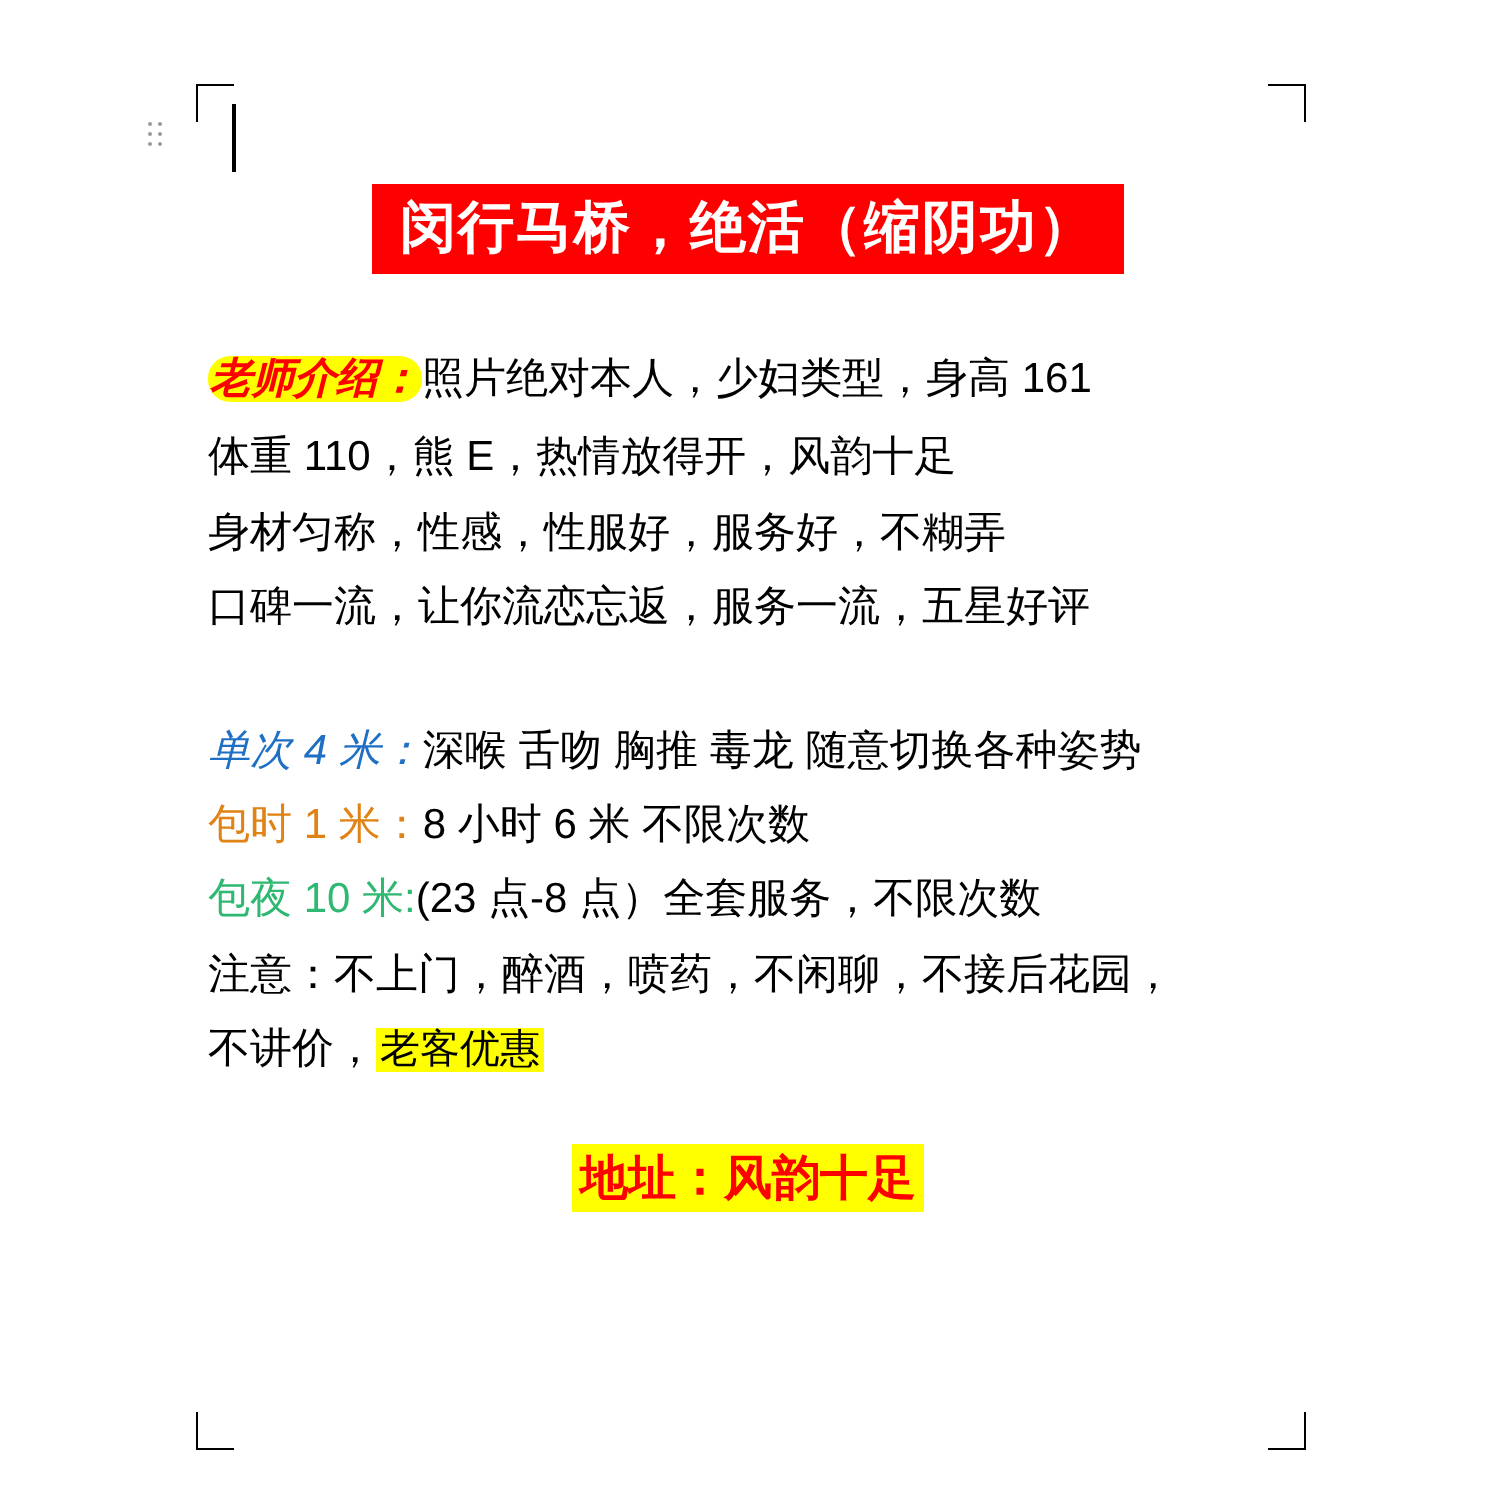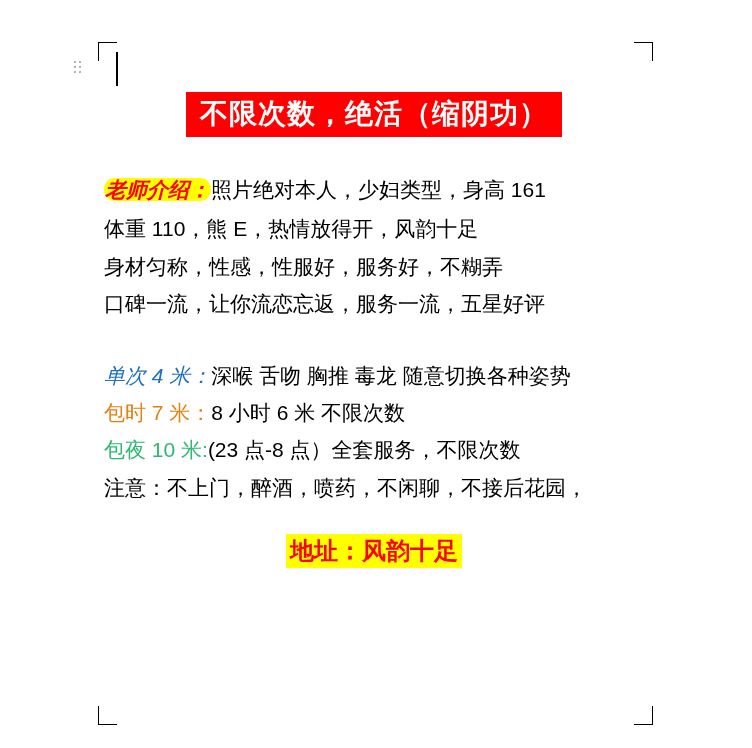--- a/index.html
+++ b/index.html
@@ -160,50 +160,53 @@
       <i></i>
       <i></i>
       <i></i>
   </div>
 
   <div class="caret"></div>
 
   <div class="content">
 
     <div class="title-row">
-      <div class="title">不限次数，绝活（缩阴功）</div>
+      <div class="title">闵行马桥，绝活（缩阴功）</div>
     </div>
 
     <div class="section">
       <div class="line head-line">
         <span class="hl-yellow">老师介绍：</span><span class="black">照片绝对本人，少妇类型，身高 161</span>
       </div>
       <div class="line">体重 110，熊 E，热情放得开，风韵十足</div>
       <div class="line">身材匀称，性感，性服好，服务好，不糊弄</div>
       <div class="line">口碑一流，让你流恋忘返，服务一流，五星好评</div>
     </div>
 
     <div class="gap-md"></div>
 
     <div class="section">
 
       <div class="line">
         <span class="blue">单次 4 米：</span><span class="black">深喉  舌吻  胸推  毒龙  随意切换各种姿势</span>
       </div>
 
       <div class="line">
-        <span class="orange">包时 7 米：</span><span class="black">8 小时 6 米 不限次数</span>
+        <span class="orange">包时 1 米：</span><span class="black">8 小时 6 米 不限次数</span>
       </div>
 
       <div class="line">
         <span class="green">包夜 10 米:</span><span class="black">(23 点-8 点）全套服务，不限次数</span>
       </div>
 
       <div class="line">注意：不上门，醉酒，喷药，不闲聊，不接后花园，</div>
 
+      <div class="line">
+        <span class="black">不讲价，</span><span class="hl-yellow-black">老客优惠</span>
+      </div>
     </div>
 
     <div class="addr-row">
       <div class="addr">地址：风韵十足</div>
     </div>
 
   </div>
 </div>
 
 </body></html>

